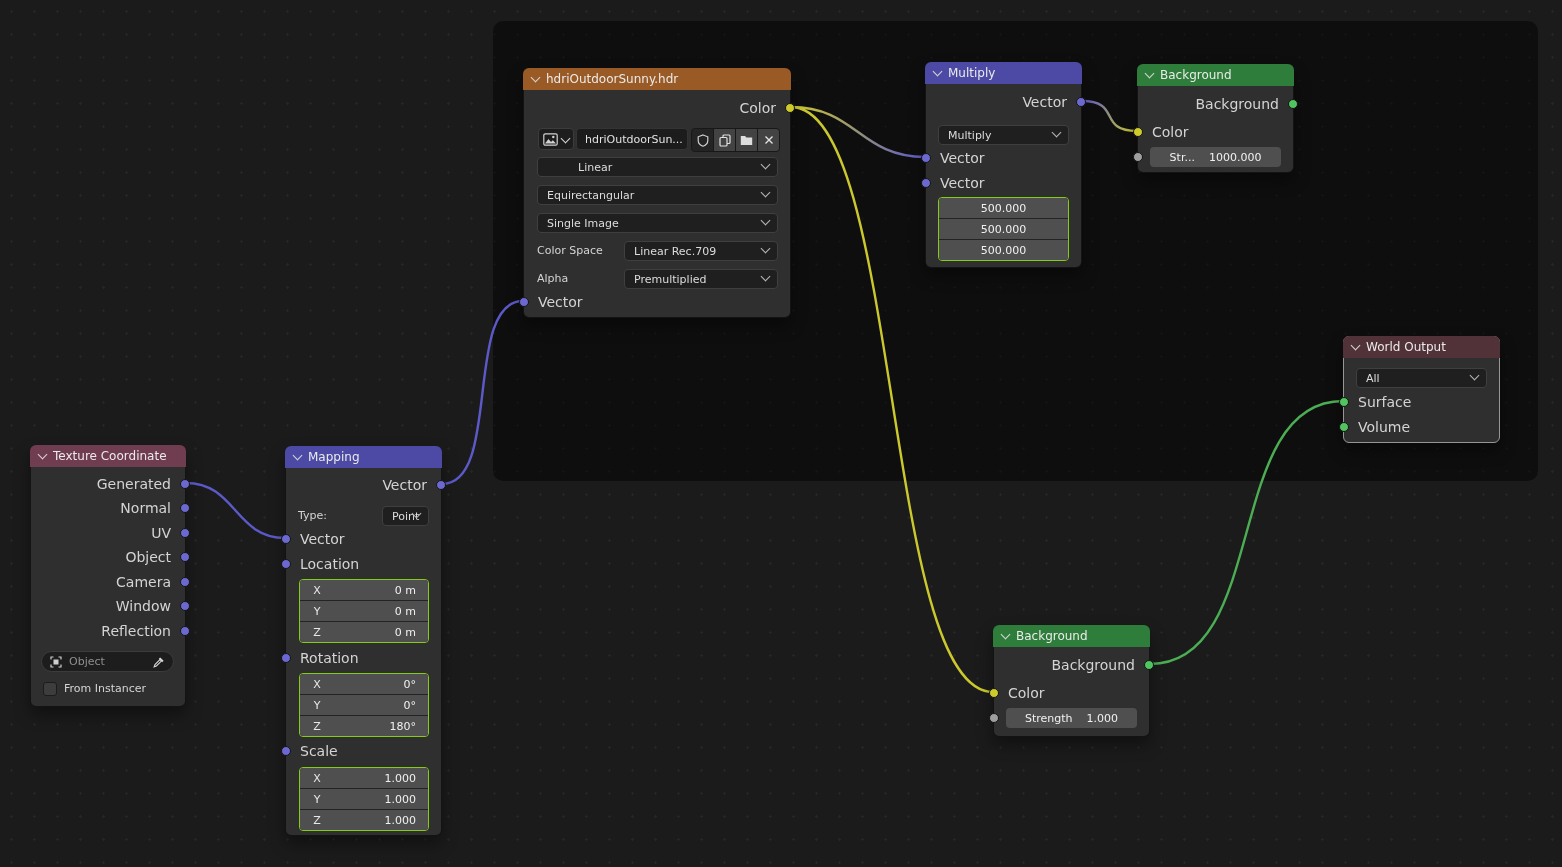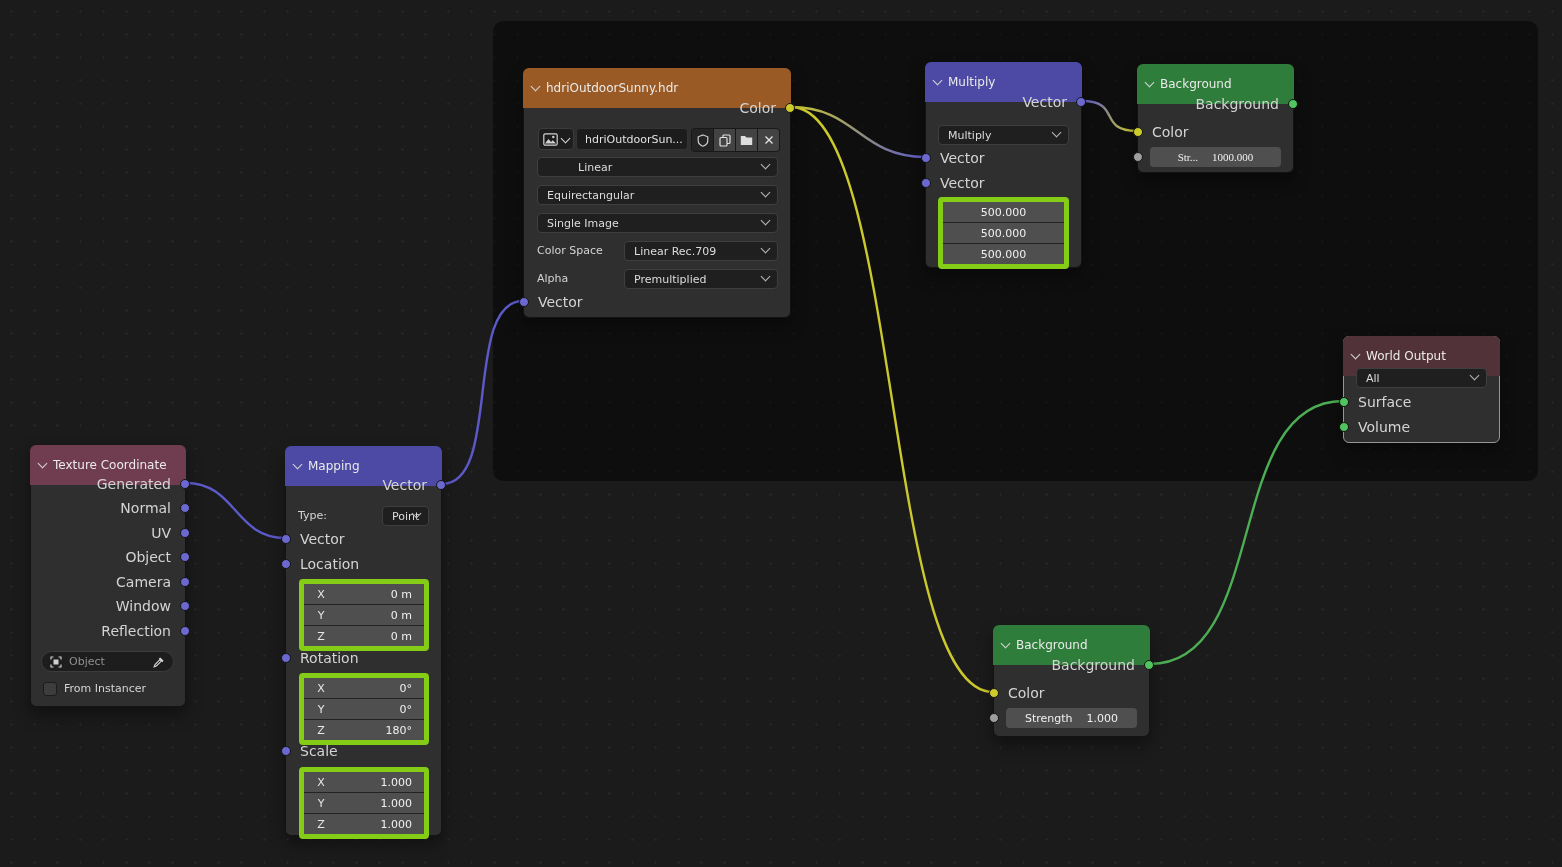--- a/index.html
+++ b/index.html
@@ -13,21 +13,21 @@
     -webkit-font-smoothing:antialiased;
   }
   .backdrop{position:absolute;left:493px;top:21px;width:1045px;height:460px;
     background:rgba(0,0,0,0.45);border-radius:10px;z-index:1;}
   svg.wires{position:absolute;left:0;top:0;z-index:2;pointer-events:none;}
   svg.wires path{pointer-events:stroke;}
 
   .node{position:absolute;background:#2f2f2f;border:1px solid rgba(5,5,5,0.65);
     border-radius:6px;box-shadow:0 8px 16px rgba(0,0,0,0.38);z-index:3;box-sizing:border-box;}
   .node.active{border:1px solid #969696;}
-  .nheader{position:absolute;left:-1px;right:-1px;top:-1px;height:40px;
+  .nheader{position:absolute;left:-1px;right:-1px;top:-1px;height:22px;
     border-radius:6px 6px 0 0;display:flex;align-items:center;gap:7px;
     padding:0 9px;color:#eaeaea;font-size:12px;box-sizing:border-box;}
   .chev{width:6px;height:6px;border-left:1.6px solid #d6d6d6;border-bottom:1.6px solid #d6d6d6;
     transform:rotate(-45deg);display:inline-block;flex:0 0 auto;margin-top:-3px;}
   .row{position:absolute;left:0;right:0;height:16px;line-height:16px;font-size:14px;color:#d4d4d4;}
   .row.out{text-align:right;padding-right:14px;}
   .row.in{text-align:left;padding-left:14px;}
 
   .socket{position:absolute;width:10px;height:10px;border-radius:50%;
     border:1px solid #141414;box-sizing:border-box;z-index:4;}
@@ -36,21 +36,21 @@
   .socket.col{background:var(--socket-color);}
   .socket.shader{background:var(--socket-shader);}
   .socket.val{background:var(--socket-value);}
 
   .dropdown{position:absolute;height:20px;background:#1f1f1f;border:1px solid #3f3f3f;
     border-radius:4px;display:flex;align-items:center;padding:0 20px 0 9px;
     color:#dcdcdc;box-sizing:border-box;cursor:pointer;}
   .dropdown .chev{position:absolute;right:8px;top:6px;border-color:#b9b9b9;}
 
   .stack{position:absolute;border-radius:4px;overflow:hidden;background:#232323;
-    display:flex;flex-direction:column;gap:1px;border:5px solid #84cc16;}
+    display:flex;flex-direction:column;gap:1px;border:1px solid #84cc16;}
   .vrow{height:20px;background:#4f4f4f;display:flex;align-items:center;color:#f1f1f1;}
   .vrow .axis{width:34px;text-align:center;color:#e8e8e8;}
   .vrow .vval{flex:1;text-align:right;padding-right:12px;}
   .vrow.center{justify-content:center;}
   .field{position:absolute;height:20px;background:#4f4f4f;border-radius:4px;
     display:flex;align-items:center;justify-content:center;gap:14px;color:#f1f1f1;box-sizing:border-box;}
 
   .label-abs{position:absolute;height:20px;line-height:20px;color:#d4d4d4;}
 
   .objfield{position:absolute;height:21px;background:#1d1d1d;border:1px solid #3c3c3c;
@@ -301,21 +301,21 @@
 
 <div class="node" style="left:1137px;top:64px;width:157px;height:109px;">
   <div class="nheader" style="background:var(--header-shader)">
     <span class="chev"></span>
     <span>Background</span>
   </div>
   <div class="row out" style="top:31px">Background</div>
   <span class="socket outp shader" style="top:34px"></span>
   <div class="row in" style="top:59px">Color</div>
   <span class="socket inp col" style="top:62px"></span>
-  <div class="field" style="left:12px;right:12px;top:82px;font-family:Liberation Serif, serif;">
+  <div class="field" style="left:12px;right:12px;top:82px;">
     <span>Str...</span>
     <span>1000.000</span>
   </div>
   <span class="socket inp val" style="top:87px"></span>
 </div>
 
 <div class="node active" style="left:1343px;top:336px;width:157px;height:107px;">
   <div class="nheader" style="background:var(--header-output)">
     <span class="chev"></span>
     <span>World Output</span>

